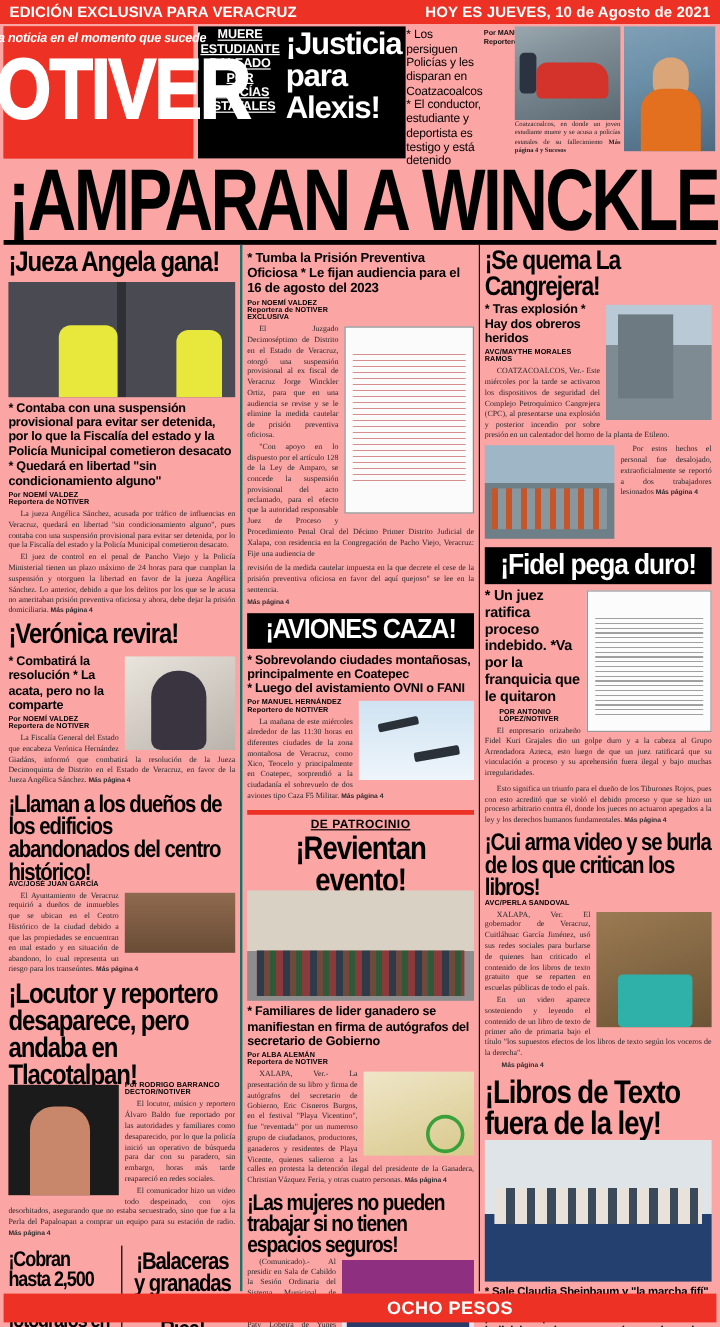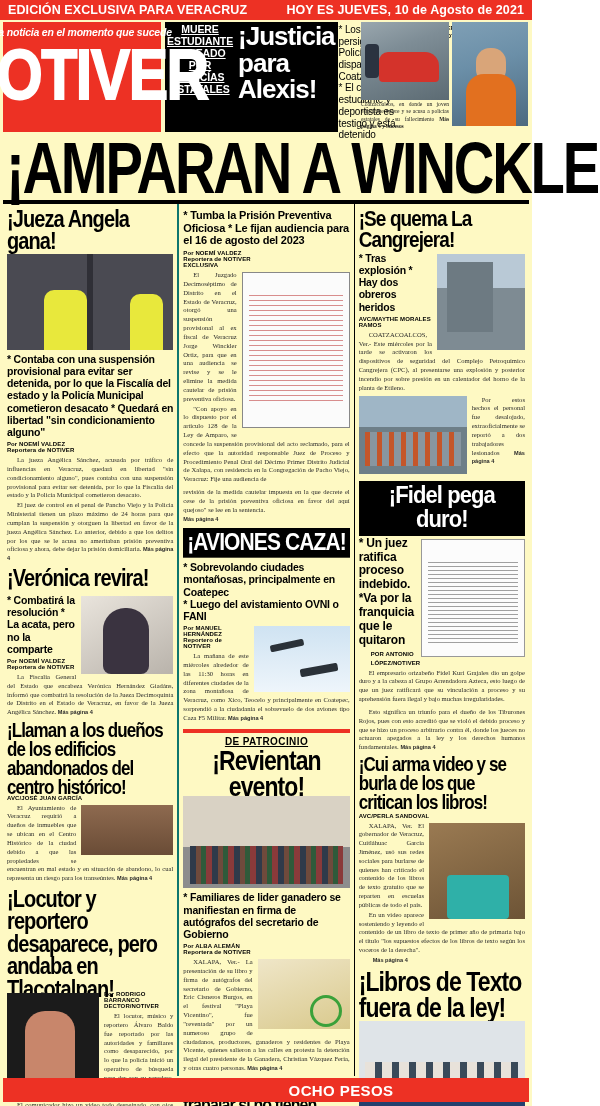--- a/index.html
+++ b/index.html
@@ -2,21 +2,21 @@
 <html><head>
 <meta charset="utf-8">
 <style>
   * { box-sizing: border-box; margin: 0; padding: 0; }
   html, body {
     width: 600px; height: 1106px;
     background: #ffffff;
     font-family: "Liberation Sans", sans-serif;
     overflow: hidden;
   }
-  .page { position: relative; width: 532px; height: 1106px; background: #fef9c3; }
+  .page { position: relative; width: 600px; height: 1106px; background: #fca5a5; }
 
   
   .topstrip {
     height: 20px; background: #ED3124; color: #fff;
     display: flex; align-items: center; justify-content: space-between;
     padding: 0 8px; font-weight: bold; font-size: 12.5px;
     letter-spacing: .1px;
   }
 
   

